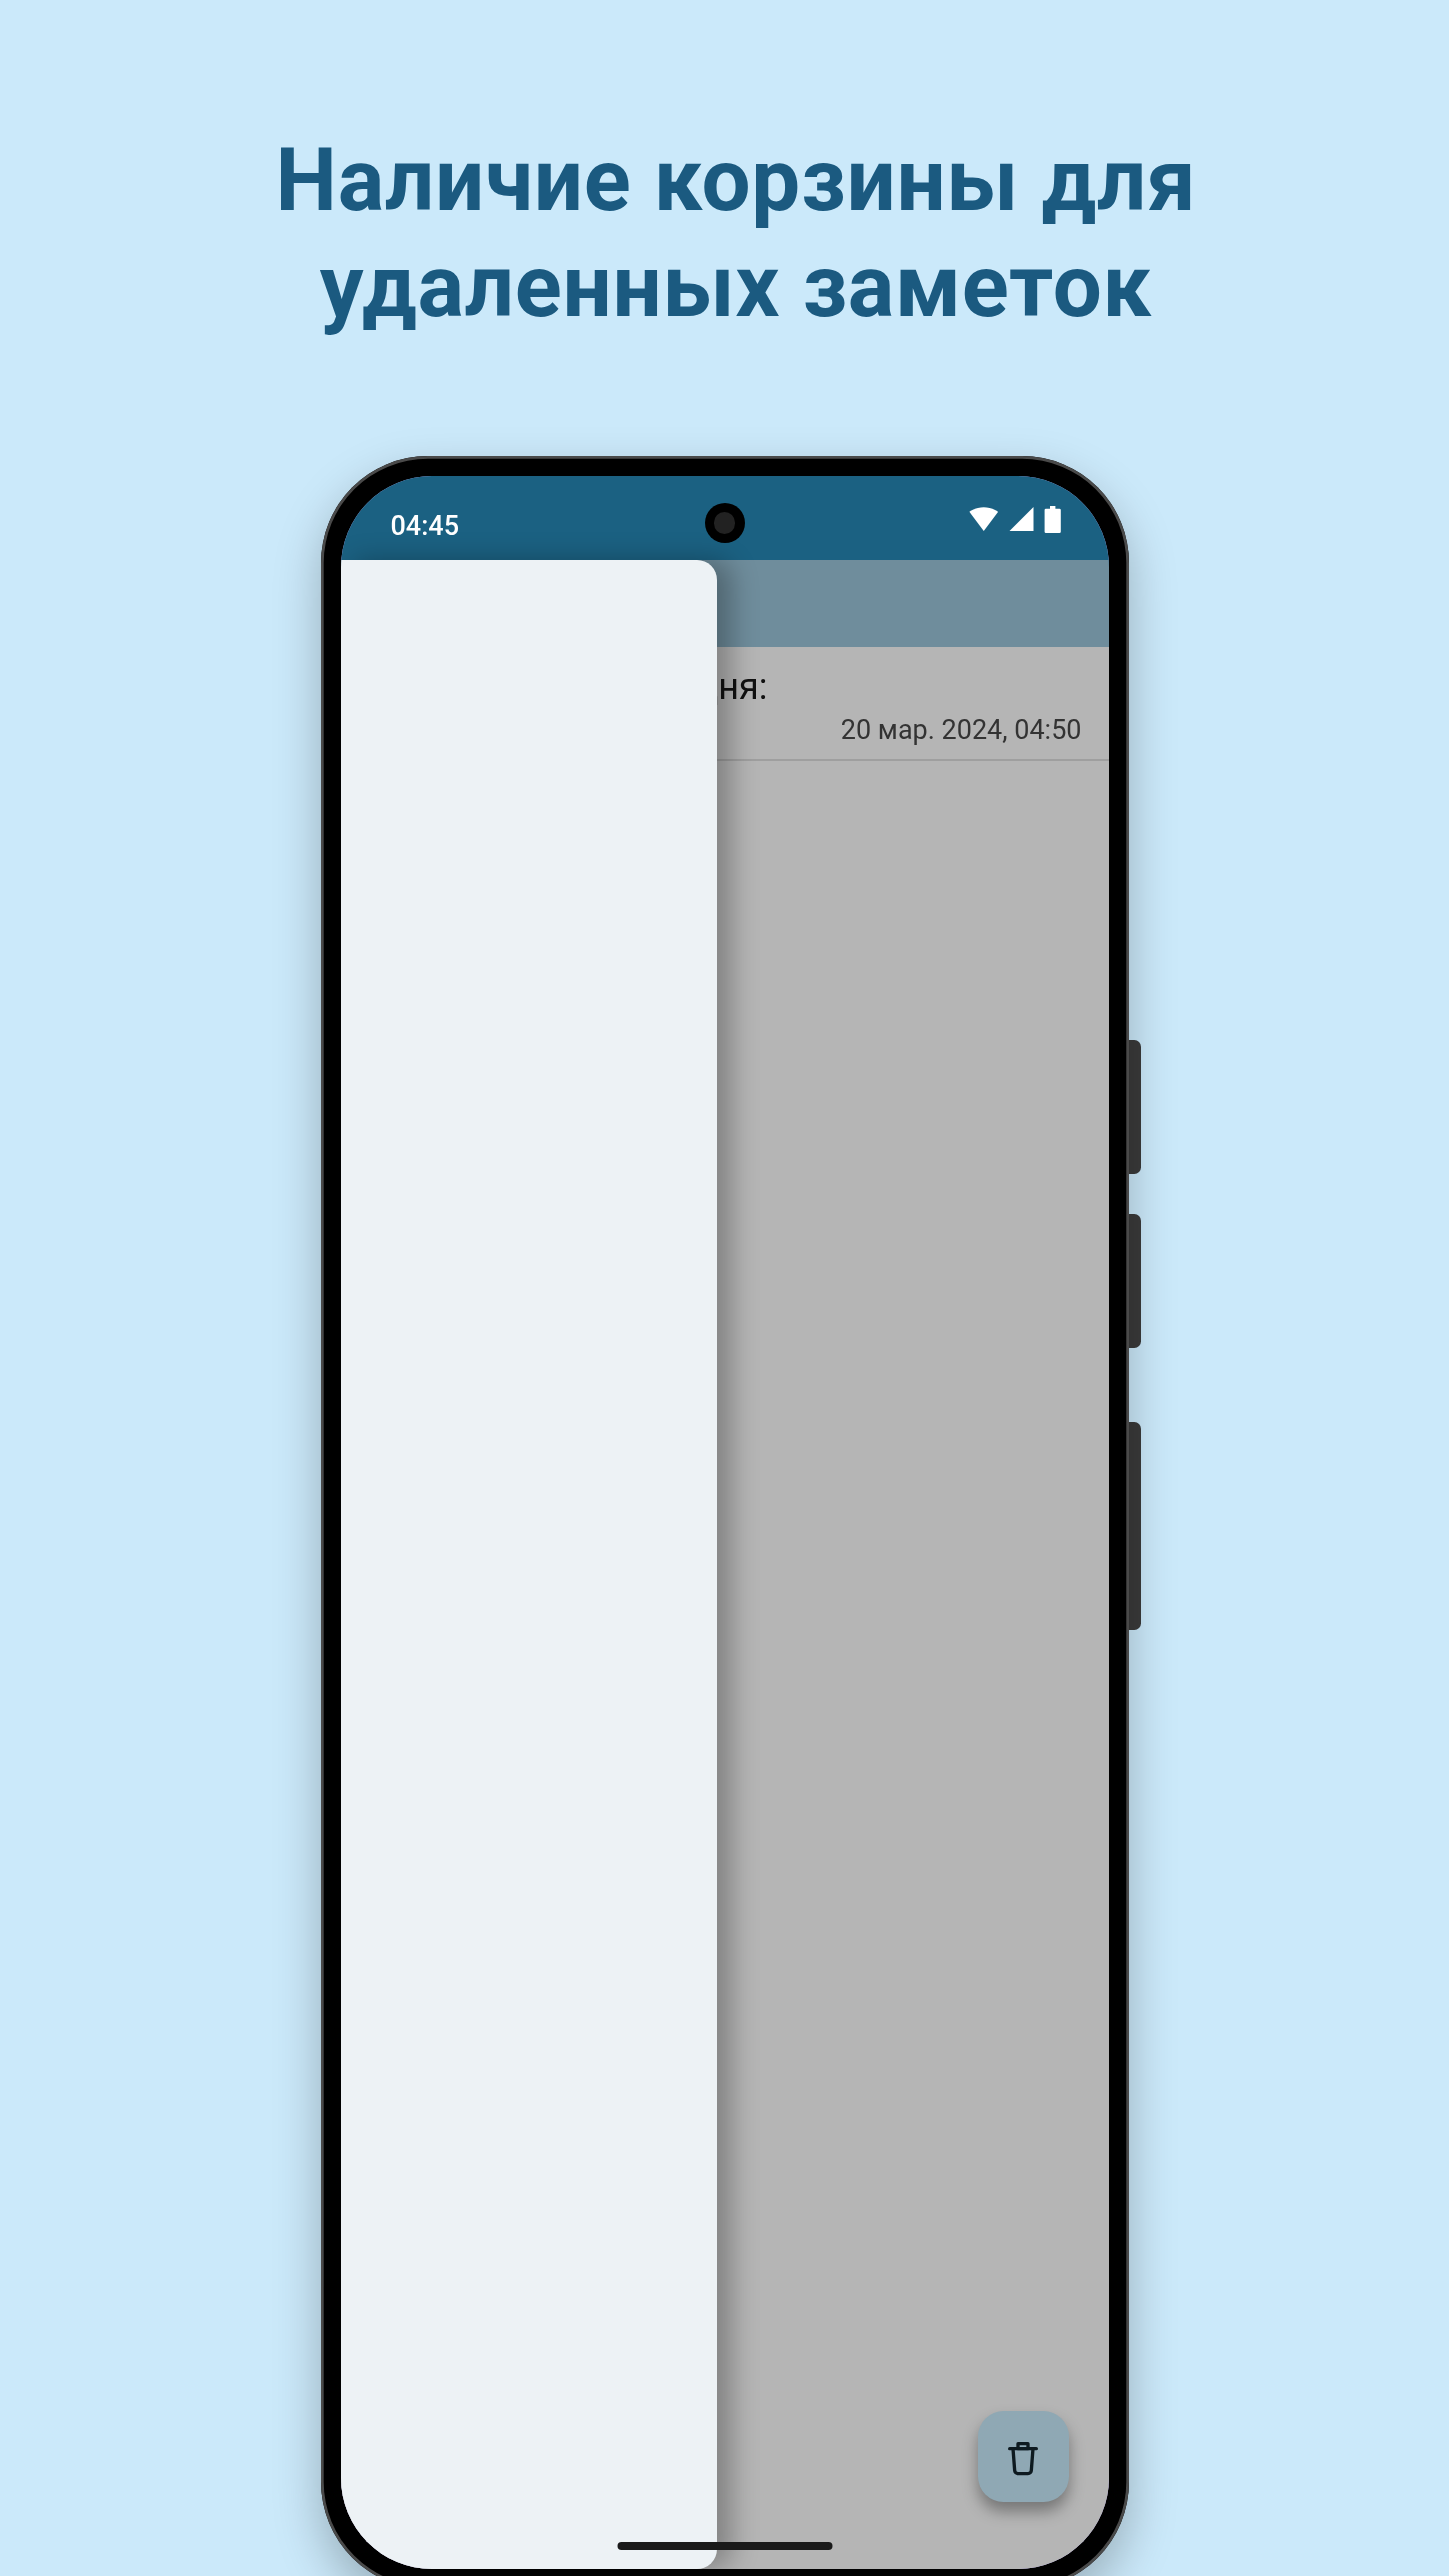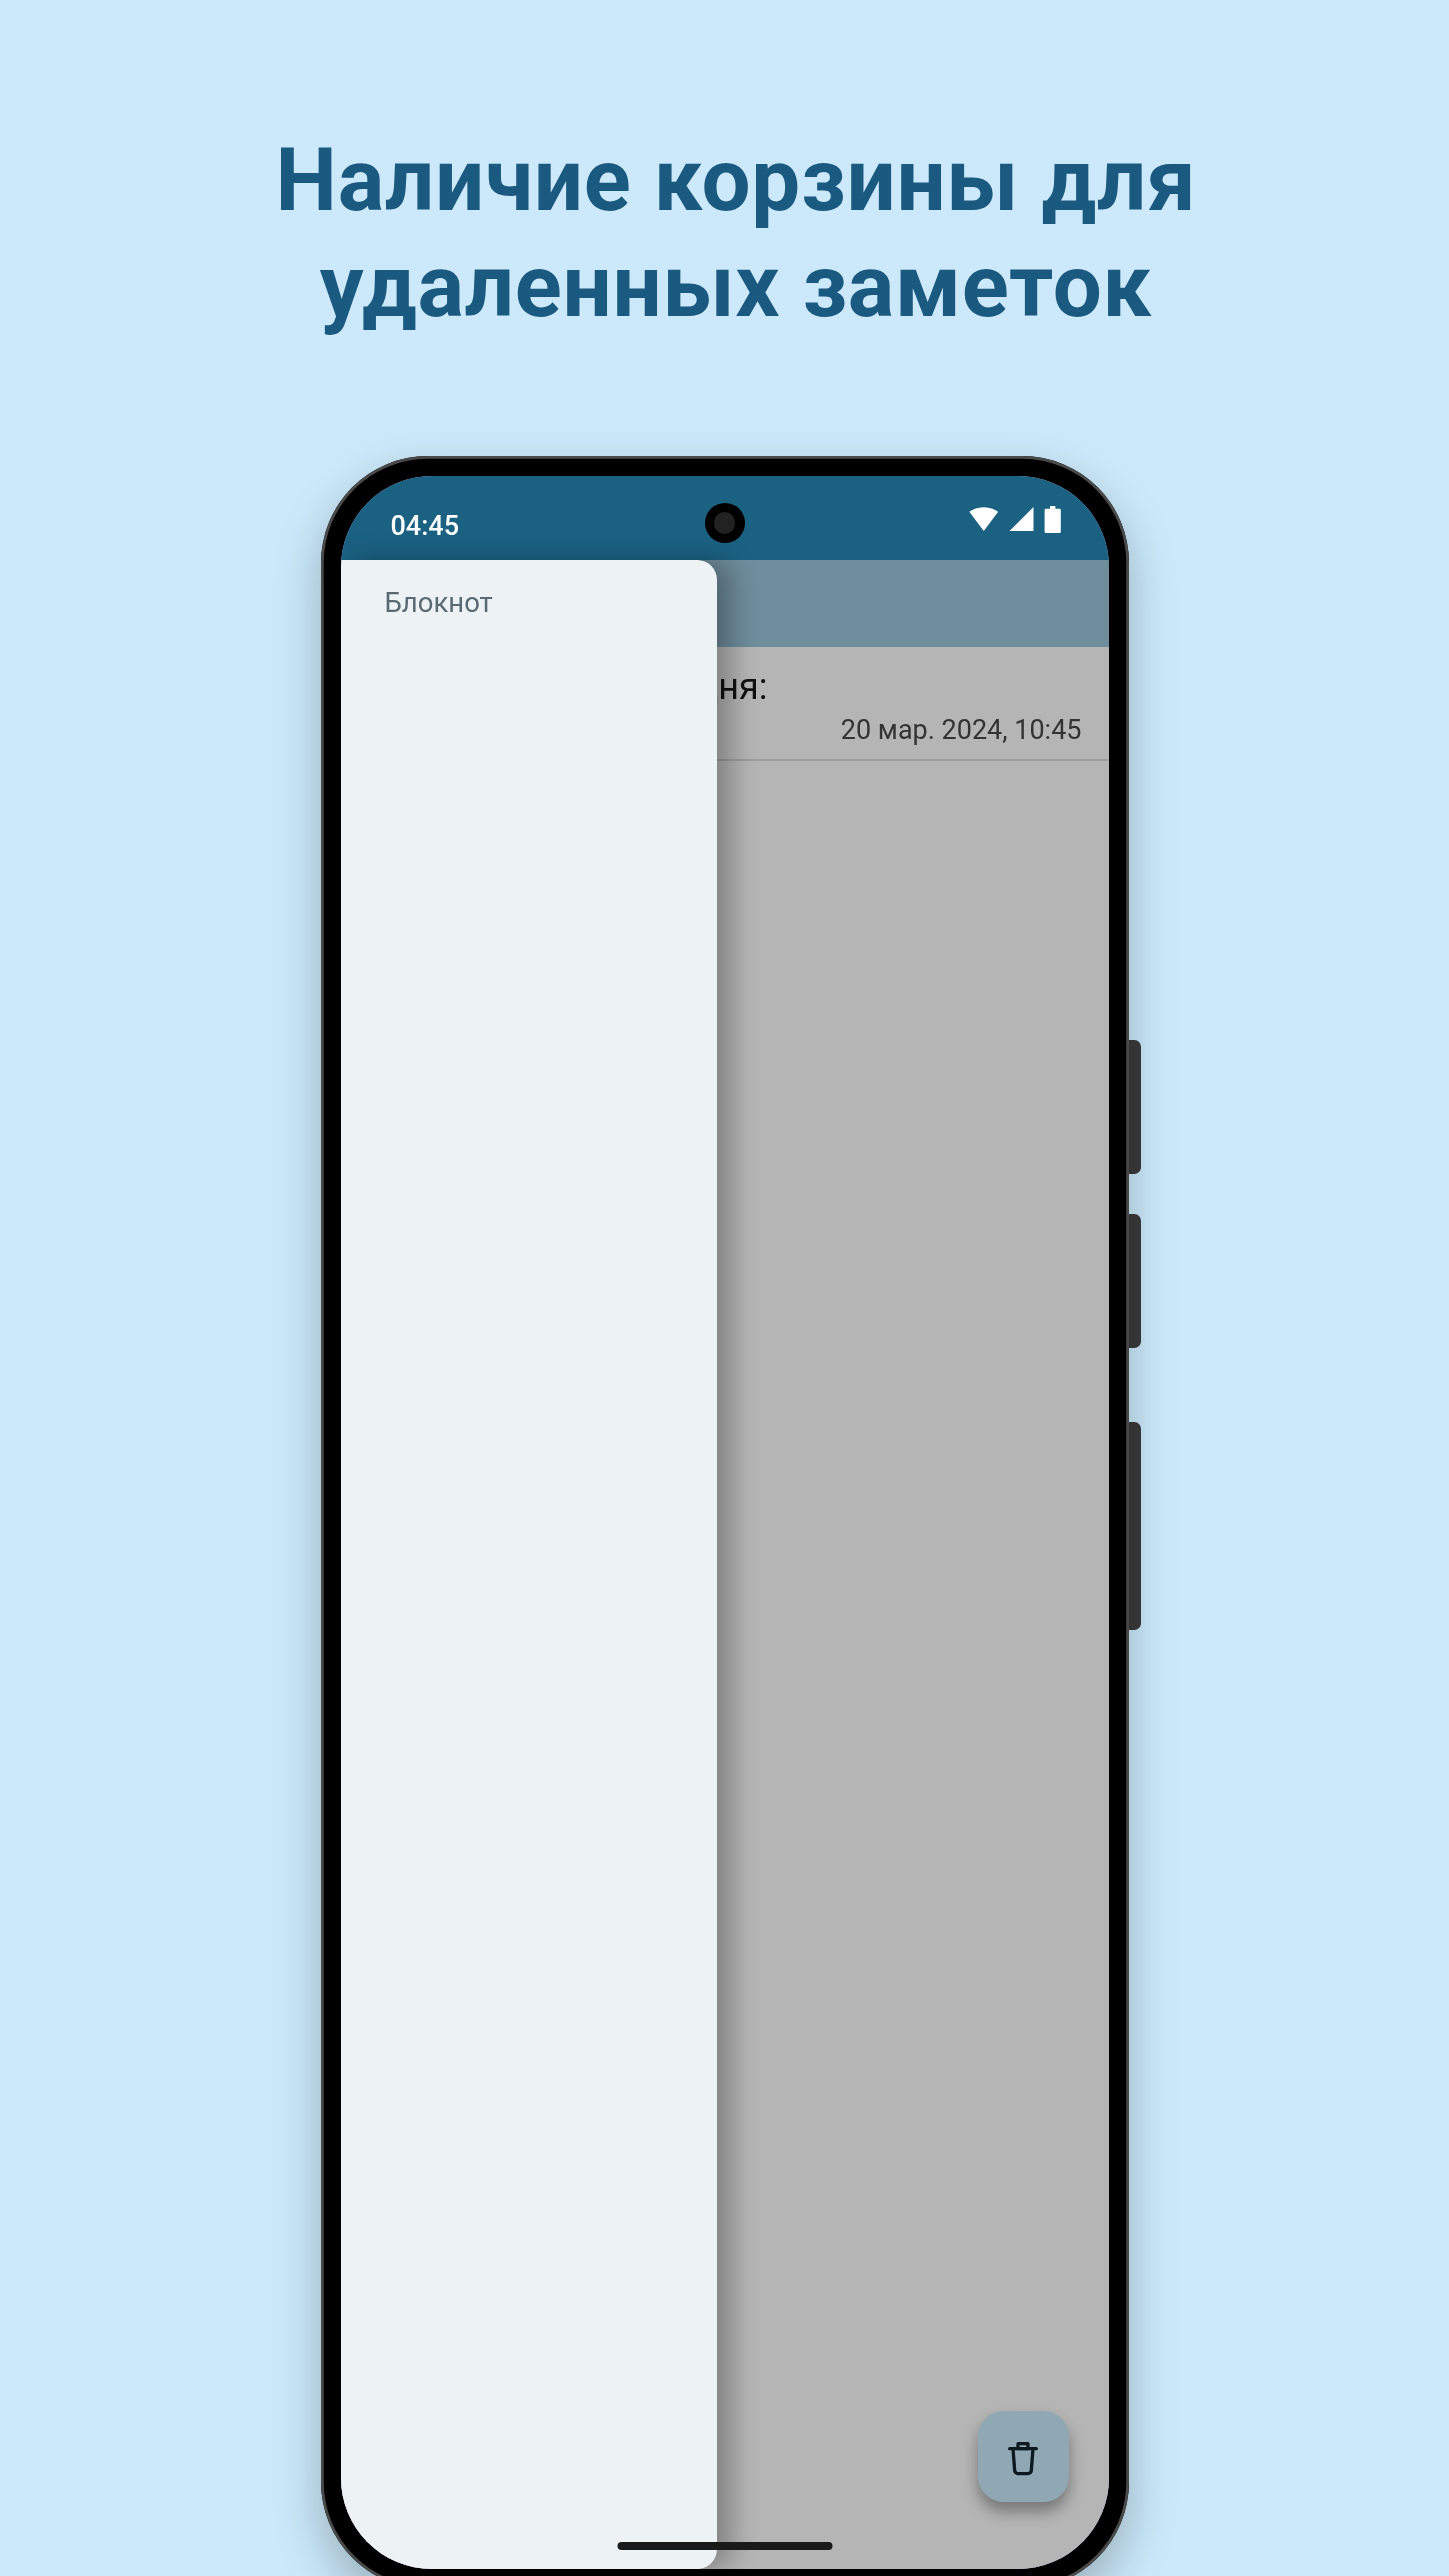--- a/index.html
+++ b/index.html
@@ -243,36 +243,33 @@
         </span>
       </div>
     </div>
 
     <div class="toolbar-dim"></div>
 
     <div class="content-dim"></div>
 
     <div class="note-row">
       <div class="note-row-title">дня:</div>
-      <div class="note-row-date">20 мар. 2024, 10:45</div>
+      <div class="note-row-date">20 мар. 2024, 04:50</div>
     </div>
 
     <div class="fab">
       <span>
         <svg width="40" height="40" viewBox="0 0 24 24" fill="none" stroke="#0e1a20" stroke-width="2" stroke-linecap="round" stroke-linejoin="round">
           <path d="M4 7h16"></path>
           <path d="M9 4h6v3H9z"></path>
           <path d="M6 7l1 13a2 2 0 0 0 2 2h6a2 2 0 0 0 2-2l1-13"></path>
         </svg>
       </span>
     </div>
 
     <div class="gesture-bar"></div>
 
     <div class="drawer">
-      <div class="drawer-item header">
-        <span>Блокнот</span>
-      </div>
     </div>
 
   </div>
 </div>
 
 
 </body></html>

